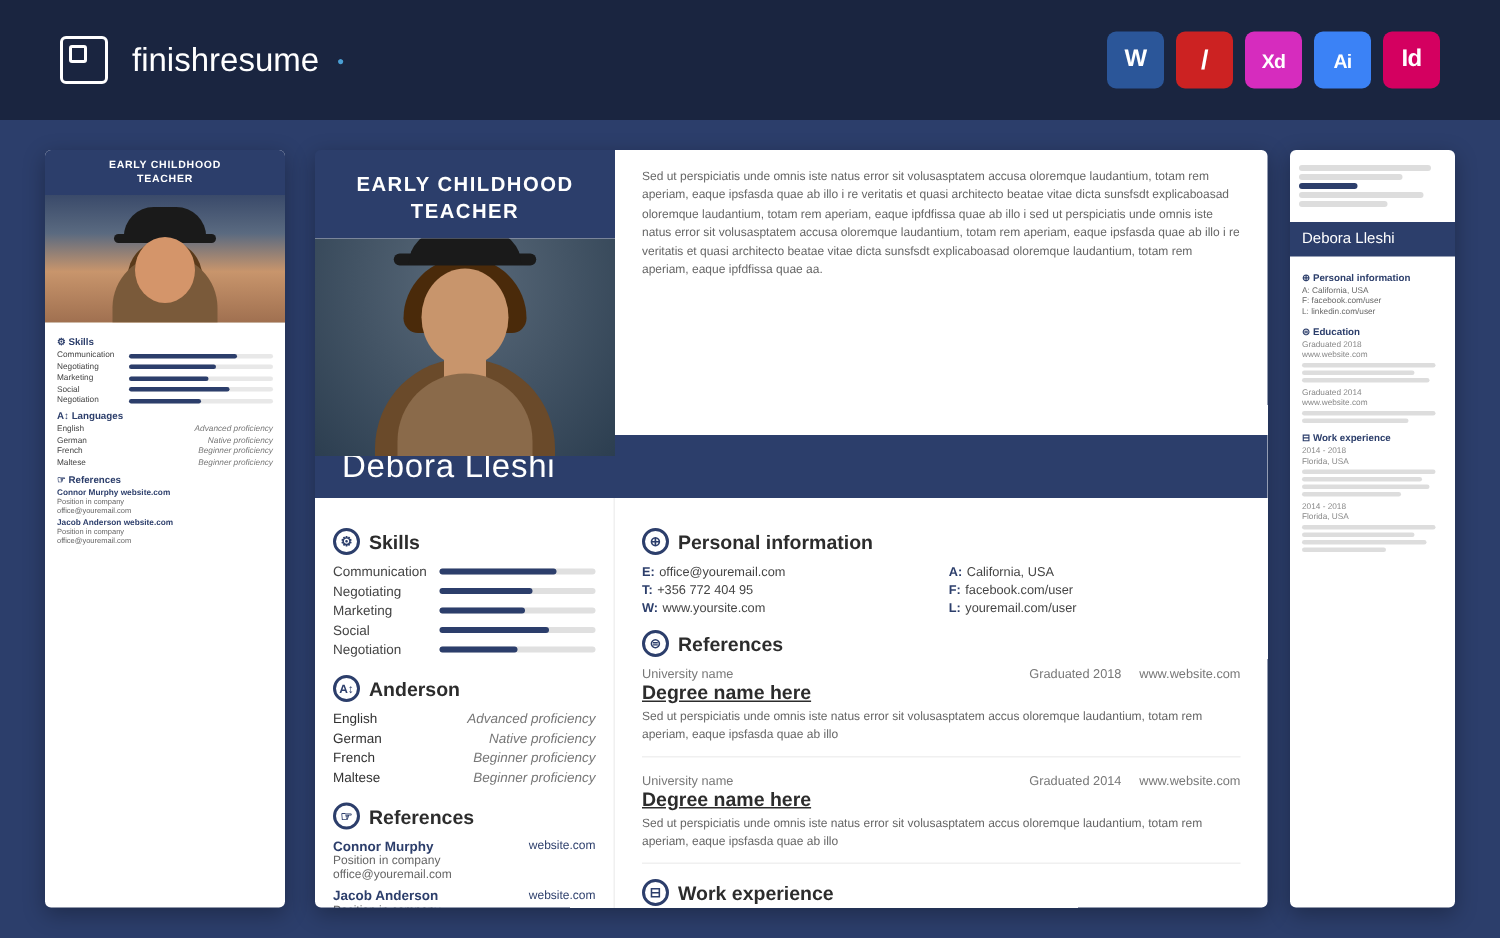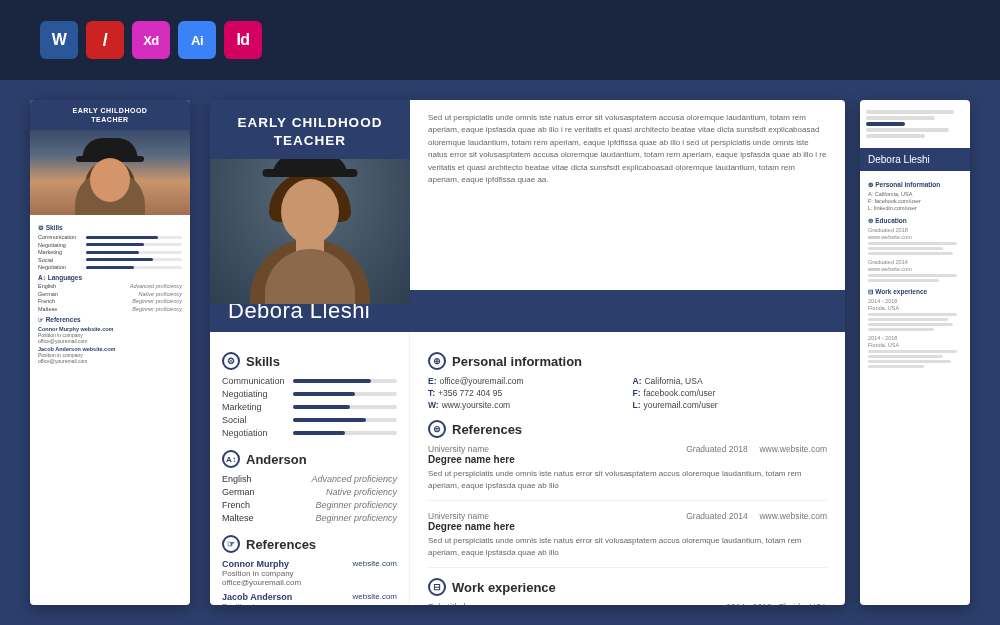--- a/index.html
+++ b/index.html
@@ -316,23 +316,24 @@
       padding-bottom: 8px;
       border-bottom: 1px solid #f0f0f0;
     }
     .edu-header {
       display: flex;
       justify-content: space-between;
       font-size: 8.5px;
       color: #777;
     }
     .edu-degree {
-      font-size: 10px;
+      font-size: 13px;
       font-weight: 700;
       color: #2c2c2c;
+      text-decoration: underline;
     }
     .edu-text {
       font-size: 8px;
       color: #666;
       line-height: 1.5;
       margin-top: 3px;
     }
 
     .work-item {
       margin: 5px 0 10px;
@@ -373,20 +374,27 @@
       border-radius: 2px;
       position: absolute;
       top: 4px;
       left: 4px;
     }
   </style>
 </head>
 <body>
 
 <div class="header">
+  <div class="logo-area">
+    <div class="logo-square">
+      <div class="logo-inner"></div>
+    </div>
+    <span style="color:white;font-size:22px;font-weight:400;margin-left:6px;">finishresume</span>
+    <span style="color:#4a9fd4;font-size:8px;vertical-align:super;margin-left:2px;">●</span>
+  </div>
   <div class="format-icons">
     <div class="fmt-icon fmt-word" style="font-size:16px;font-weight:700;">W</div>
     <div class="fmt-icon" style="background:#cc2222;font-size:18px;">/</div>
     <div class="fmt-icon" style="background:#d62cbe;font-size:13px;font-weight:700;">Xd</div>
     <div class="fmt-icon" style="background:#3b82f6;font-size:13px;font-weight:700;">Ai</div>
     <div class="fmt-icon" style="background:#d40060;font-size:16px;font-weight:700;">Id</div>
   </div>
 </div>
 
 <div class="main-area">

